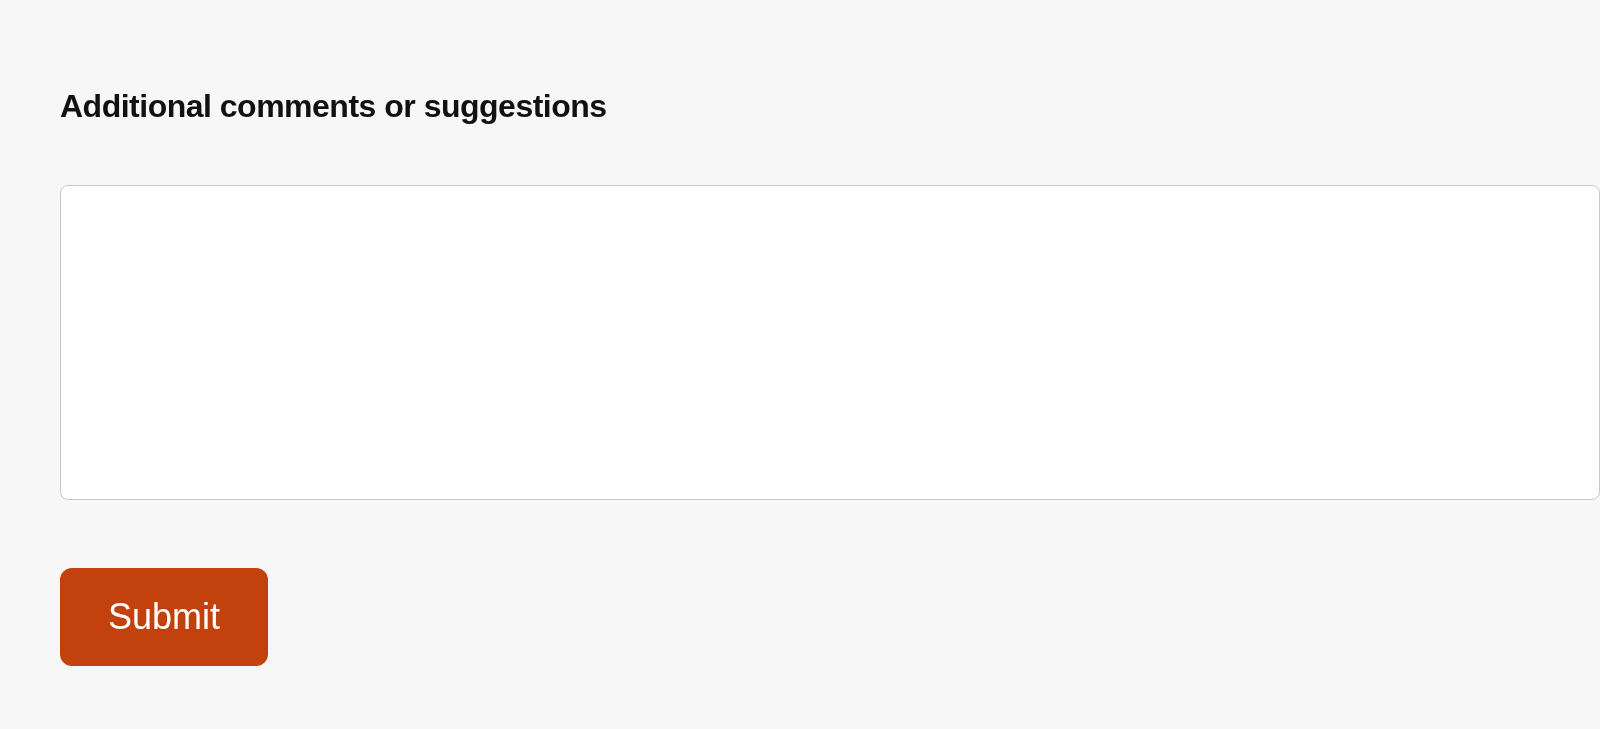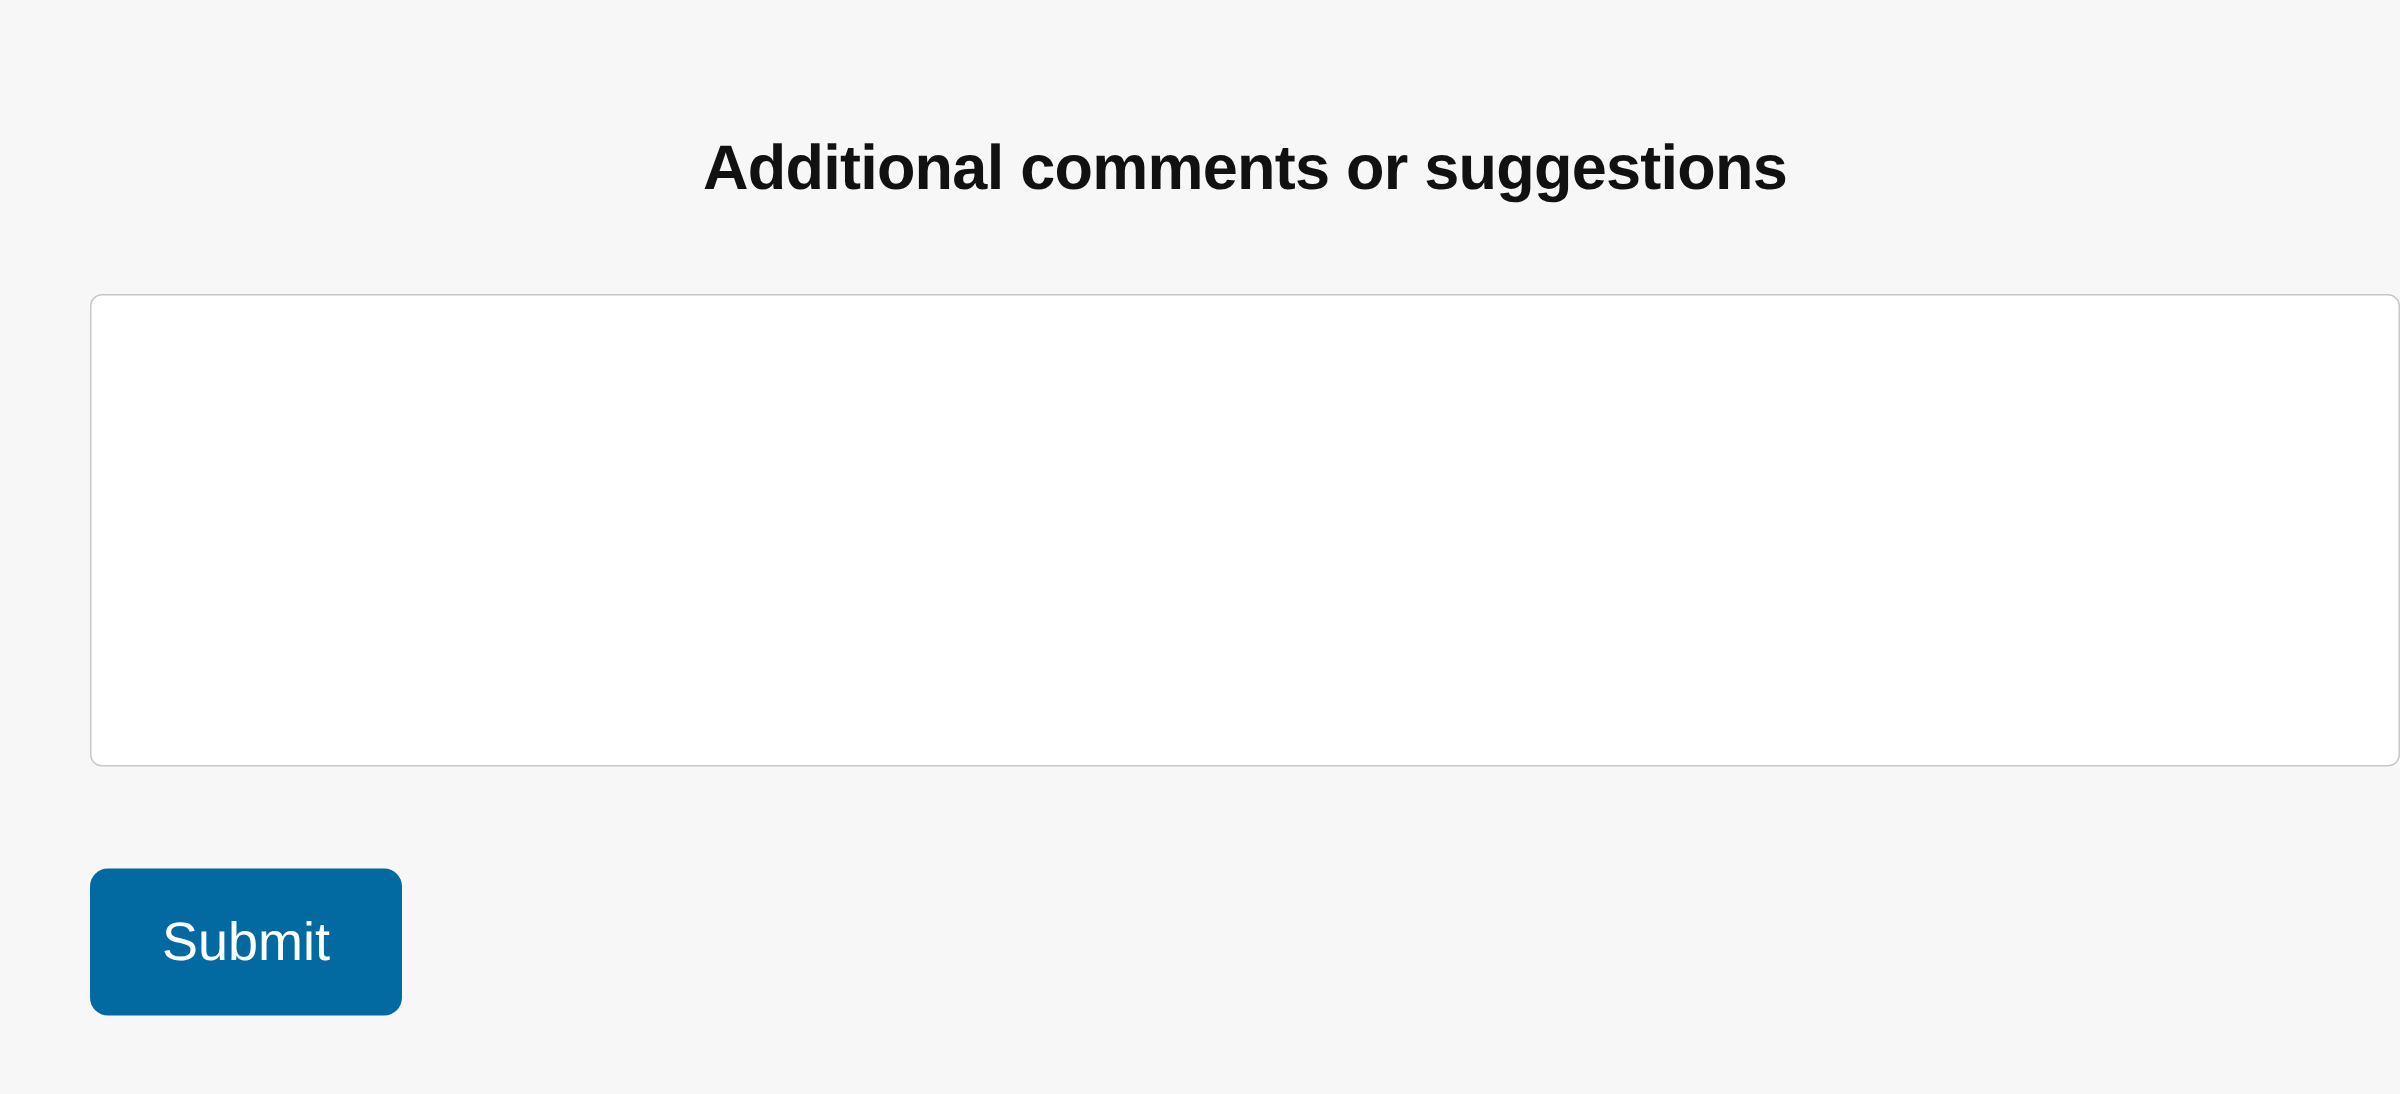--- a/index.html
+++ b/index.html
@@ -13,44 +13,43 @@
       width: 1600px;
       height: 729px;
       padding: 0;
       overflow: hidden;
     }
     .form-section {
       padding-left: 60px;
       padding-top: 88px;
     }
     .section-label {
-      font-size: 42px;
+      font-size: 32px;
       font-weight: 700;
       color: #111111;
       margin-bottom: 60px;
       letter-spacing: -0.5px;
-      text-align: center;
     }
     .comments-textarea {
       width: 1540px;
       height: 315px;
       border: 1px solid #c8c8c8;
       border-radius: 8px;
       background-color: #ffffff;
       padding: 16px;
       font-size: 20px;
       font-family: inherit;
       resize: none;
       outline: none;
       display: block;
     }
     .submit-button {
       margin-top: 68px;
       padding: 28px 48px;
-      background-color: #0369a1;
+      background-color: #c2410c;
       color: #ffffff;
       border: none;
       border-radius: 12px;
       font-size: 36px;
       font-weight: 500;
       cursor: pointer;
       font-family: inherit;
     }
   </style>
 </head>

